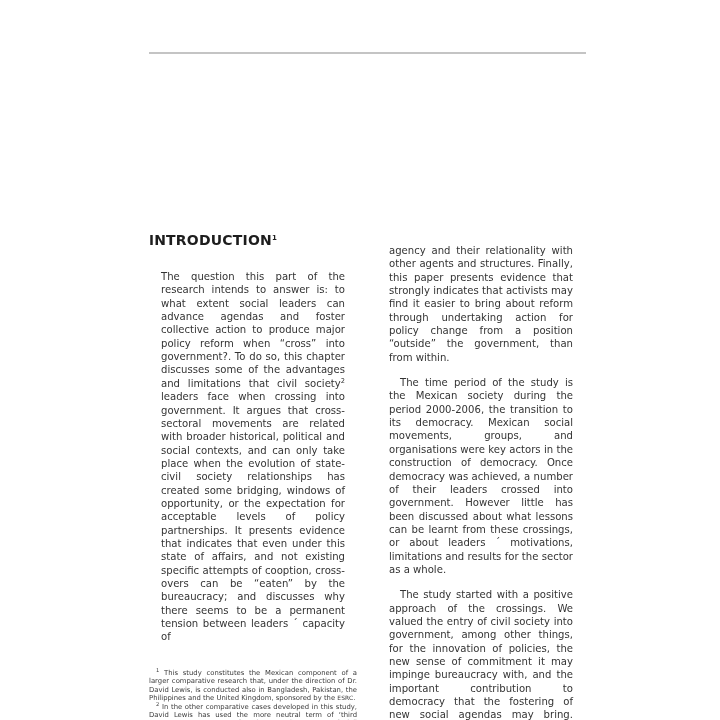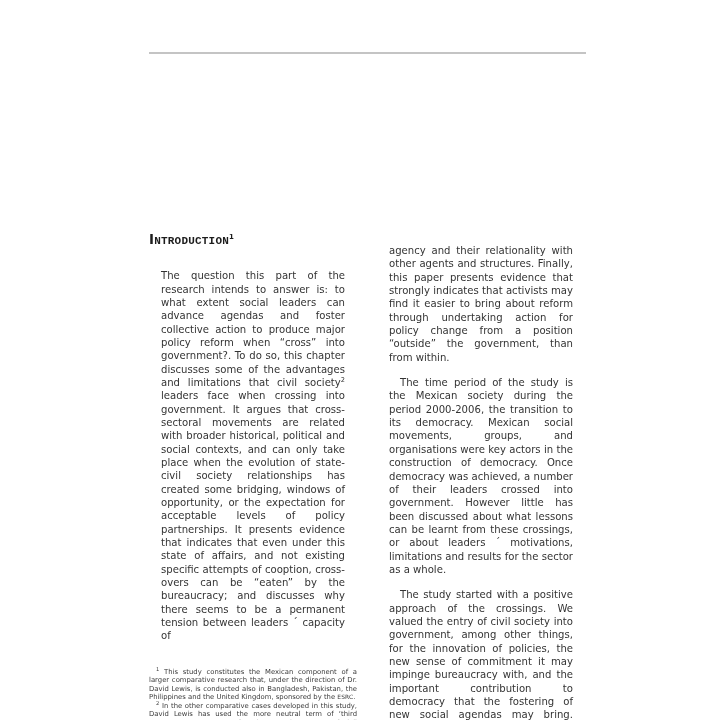--- a/index.html
+++ b/index.html
@@ -58,22 +58,21 @@
     font-size: 11.3px;
     font-weight: 700;
     letter-spacing: 0.2px;
     color: #1d1d1d;
     line-height: 1.2;
   }
   h1.section-title .cap {
     font-size: 13.4px;
   }
   h1.section-title .smallcaps {
-    font-size: 11px;
-    font-family: Liberation Mono, monospace;
+    font-size: 14px;
   }
   h1.section-title sup {
     font-size: 7px;
     vertical-align: super;
     line-height: 0;
   }
 
   p.body-text {
     margin: 12px;
     font-size: 10.1px;

